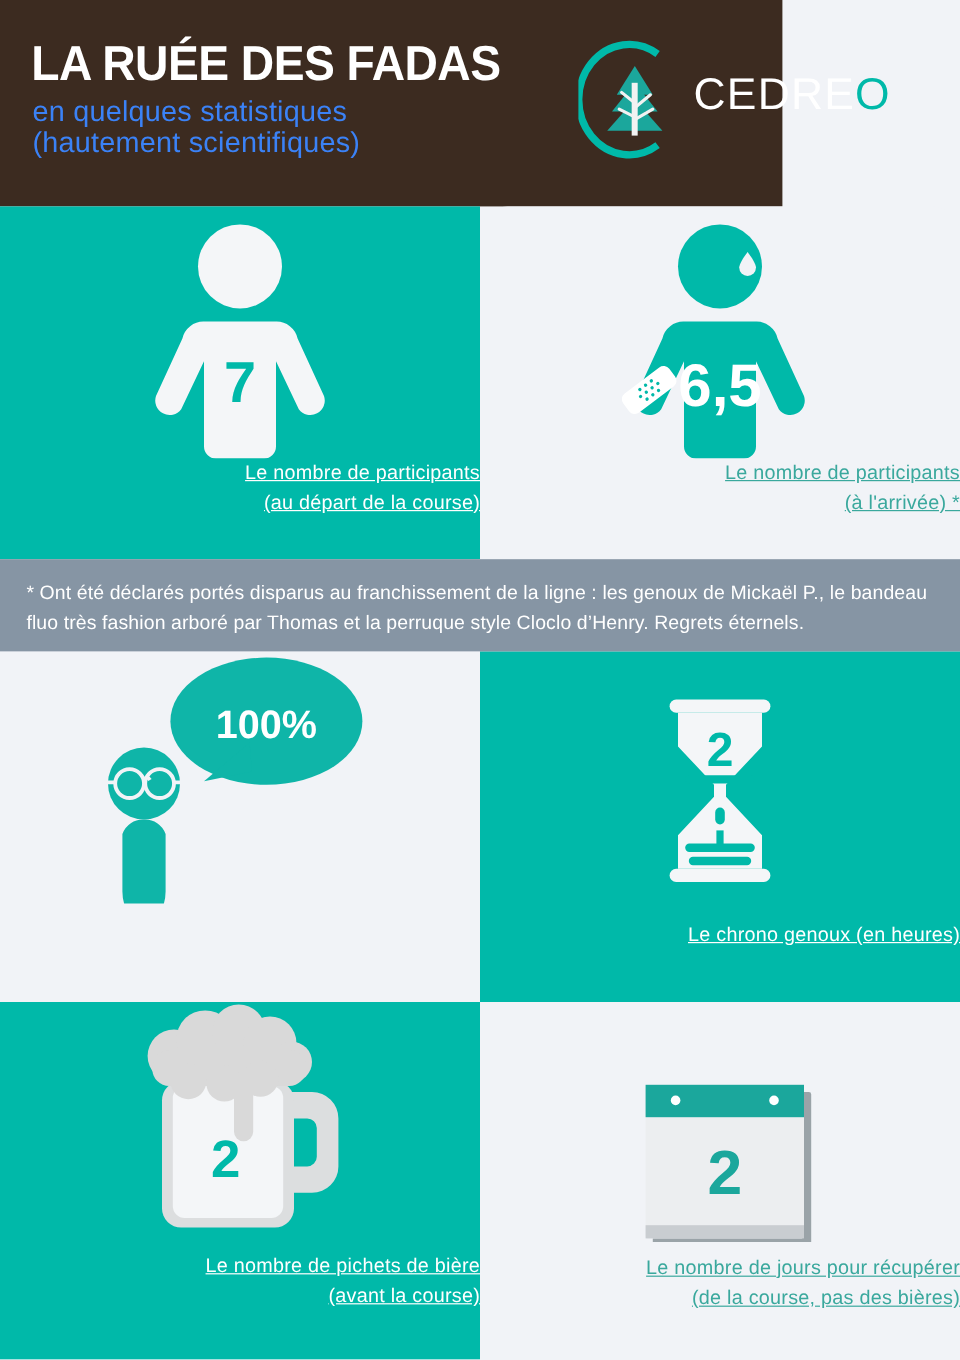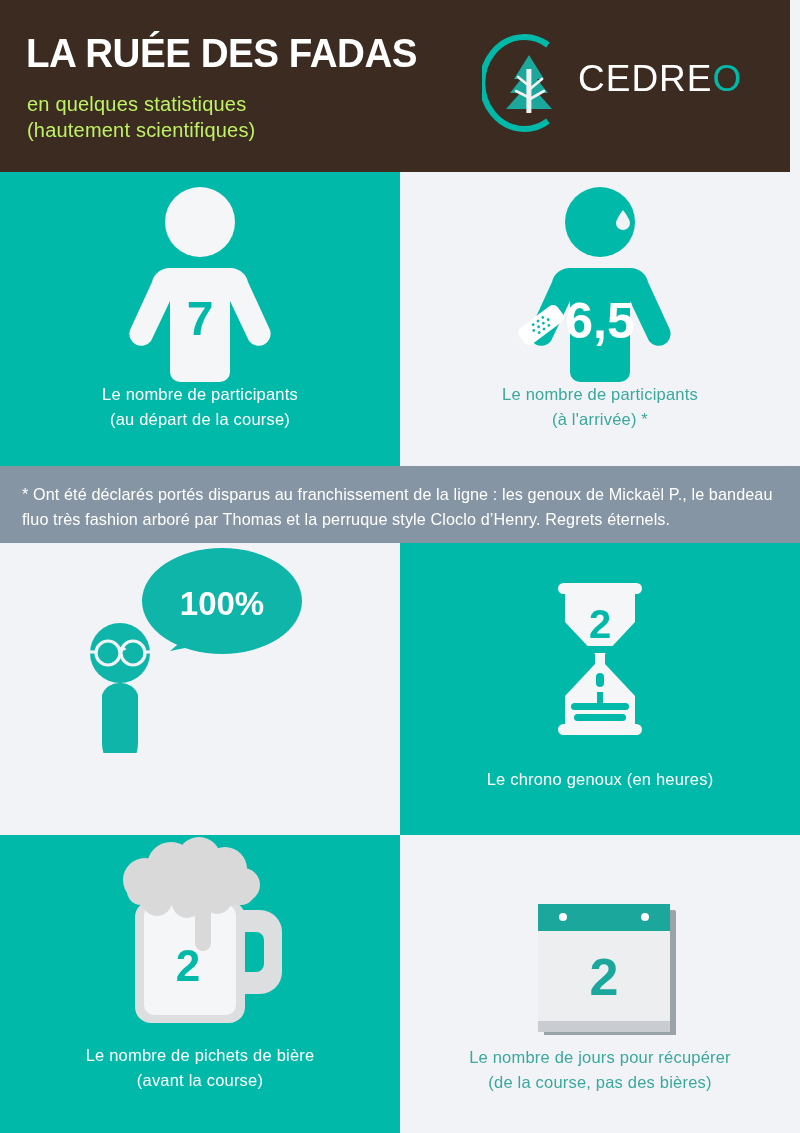--- a/index.html
+++ b/index.html
@@ -6,39 +6,39 @@
   body{
     width:800px;height:1133px;
     background:#f1f3f7;
     font-family:"Liberation Sans", sans-serif;
     overflow:hidden;
   }
   .page{position:relative;width:800px;height:1133px;}
 
   
   .header{
-    position:absolute;left:0;top:0;width:790px;height:172px;
+    position:absolute;left:0;top:0;width:652px;height:172px;
     background:#3c2b20;
     box-sizing:border-box;
   }
   .title{
     position:absolute;left:26px;top:30px;
     color:#ffffff;
     font-size:41px;
     font-weight:bold;
     letter-spacing:-0.5px;
     font-family:"Liberation Sans", sans-serif;
     white-space:nowrap;
     transform:scaleX(0.94);
     transform-origin:left top;
   }
   .subtitle{
-    position:absolute;left:27px;top:91px;
-    color:#bef264;
-    font-size:20px;
+    position:absolute;left:27px;top:81px;
+    color:#3b82f6;
+    font-size:24px;
     line-height:26px;
     white-space:pre-line;
     letter-spacing:0.2px;
   }
 
   
   .logo{position:absolute;left:482px;top:33px;width:300px;height:100px;}
   .logo-mark{position:absolute;left:0;top:0;width:94px;height:100px;}
   .logo-word{
     position:absolute;left:96px;top:25px;
@@ -55,25 +55,26 @@
   .p3{left:0;top:543px;height:292px;background:#f1f3f7;}
   .p4{left:400px;top:543px;height:292px;background:#00b9a9;}
   .p5{left:0;top:835px;height:298px;background:#00b9a9;}
   .p6{left:400px;top:835px;height:298px;background:#f1f3f7;}
 
   .art{position:absolute;left:0;right:0;top:0;height:210px;}
   .art svg{display:block;margin:0 auto;}
 
   .caption{
     position:absolute;left:0;width:400px;
-    text-align:center;
+    text-align:right;
     font-size:16.5px;
     line-height:25px;
     white-space:pre-line;
     letter-spacing:0.2px;
+    text-decoration:underline;
   }
   .cap-on-teal{color:#ffffff;}
   .cap-on-light{color:#3aa89d;}
 
   
   .note{
     position:absolute;left:0;top:466px;width:800px;height:77px;
     background:#8695a4;
     box-sizing:border-box;
     padding:16px 22px 18px 22px;

